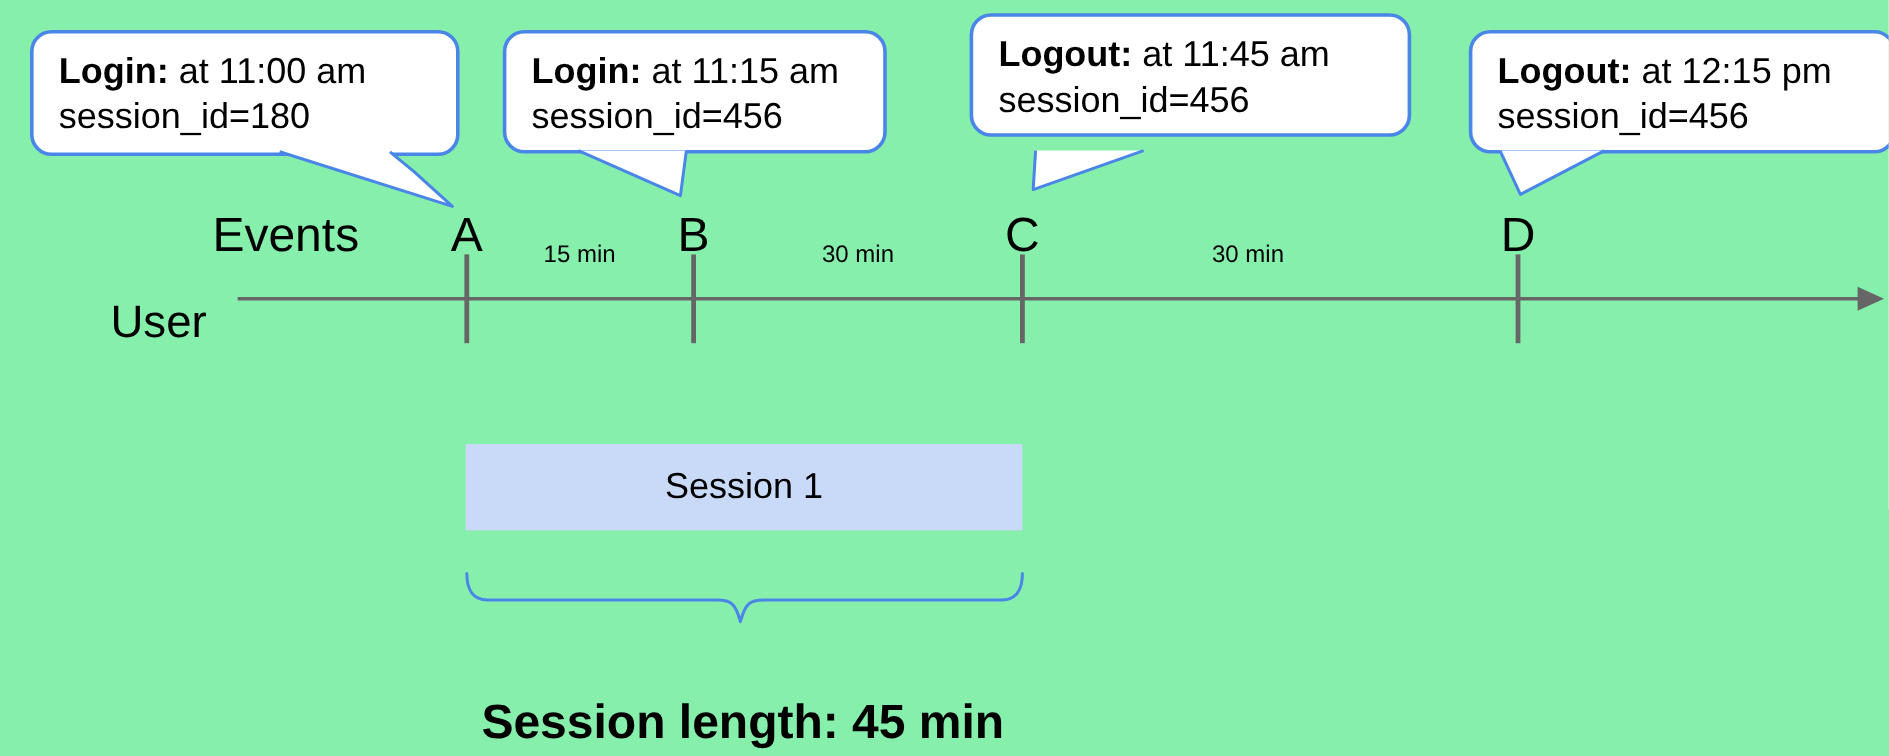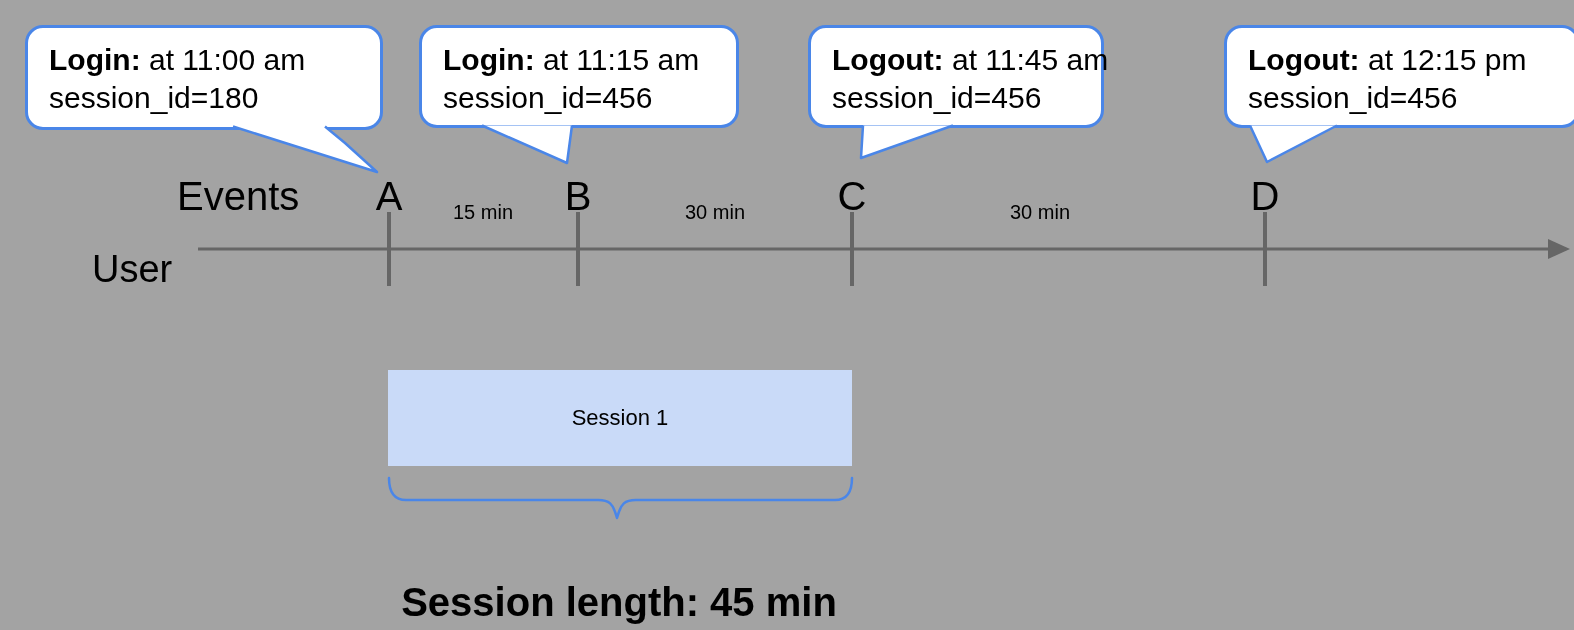--- a/index.html
+++ b/index.html
@@ -1,20 +1,20 @@
 <!DOCTYPE html>
 <html style="--accent-blue: #4a86e8; --session-fill: #c9daf8; --line-gray: #666666; --text: #000000;"><head>
 <meta charset="utf-8">
 <style>
   html, body { margin: 0; padding: 0; background: #ffffff; }
   .canvas {
     position: relative;
     width: 1574px;
     height: 630px;
-    background: #a3a3a3;
+    background: #86efac;
     font-family: "Liberation Sans", sans-serif;
     color: #000000;
     overflow: hidden;
   }
   .callout {
     position: absolute;
     box-sizing: border-box;
     background: #ffffff;
     border: 3px solid var(--accent-blue, #4a86e8);
     border-radius: 18px;
@@ -55,45 +55,45 @@
     z-index: 3;
   }
   .centered { transform: translateX(-50%); }
   .user-label { font-size: 38px; }
   .interval-label { font-size: 20px; }
   .session-box {
     position: absolute;
     left: 388px;
     top: 370px;
     width: 464px;
-    height: 96px;
+    height: 72px;
     background: var(--session-fill, #c9daf8);
     display: flex;
     align-items: center;
     justify-content: center;
-    font-size: 22px;
+    font-size: 30px;
     z-index: 1;
   }
 </style>
 </head>
 <body>
 
 <div class="canvas">
 
   <div class="callout" style="left:25px; top:25px; width:358px; height:105px;">
     <div><span class="b">Login:</span><span> at 11:00 am</span></div>
     <div>session_id=180</div>
   </div>
 
   <div class="callout" style="left:419px; top:25px; width:320px; height:103px;">
     <div><span class="b">Login:</span><span> at 11:15 am</span></div>
     <div>session_id=456</div>
   </div>
 
-  <div class="callout" style="left:808px; top:25px; width:296px; height:103px;">
+  <div class="callout" style="left:808px; top:11px; width:368px; height:103px;">
     <div><span class="b">Logout:</span><span> at 11:45 am</span></div>
     <div>session_id=456</div>
   </div>
 
   <div class="callout" style="left:1224px; top:25px; width:356px; height:103px;">
     <div><span class="b">Logout:</span><span> at 12:15 pm</span></div>
     <div>session_id=456</div>
   </div>
 
   <div class="session-box">

